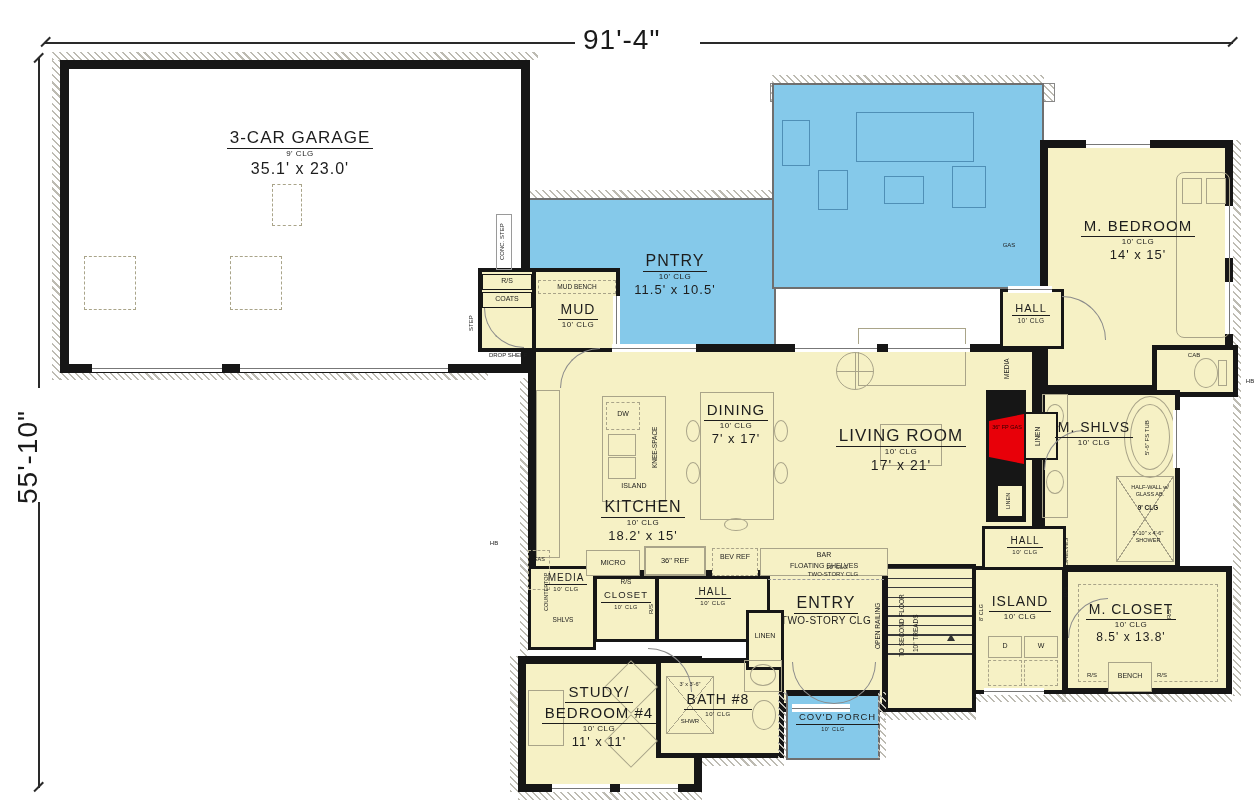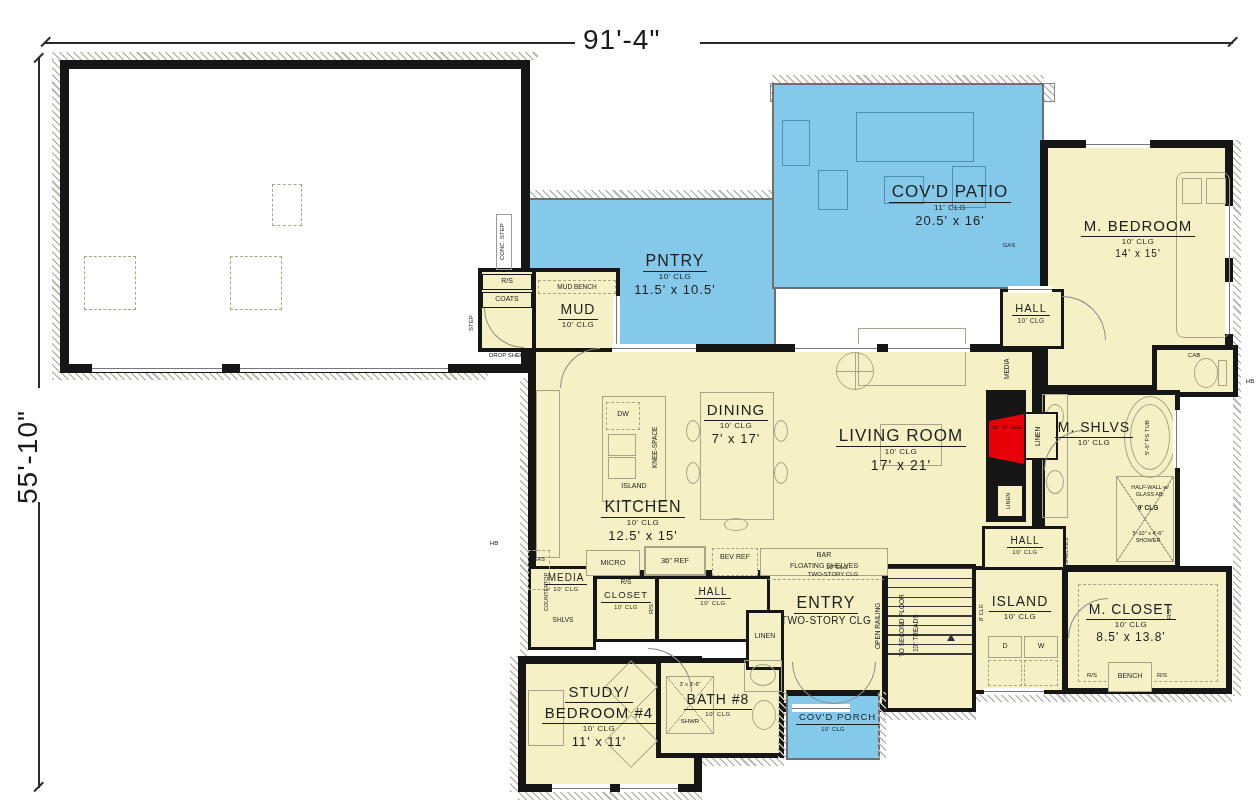--- a/index.html
+++ b/index.html
@@ -191,53 +191,53 @@
   <div class="furn" style="left:612px;top:668px;width:38px;height:38px;transform:rotate(45deg);"></div>
   <div class="furn" style="left:612px;top:722px;width:38px;height:38px;transform:rotate(45deg);"></div>
 
   <div class="xbox" style="left:666px;top:676px;width:48px;height:58px;"></div>
   <div class="furn" style="left:744px;top:660px;width:38px;height:32px;"></div>
   <div class="furn ell" style="left:750px;top:664px;width:26px;height:22px;"></div>
   <div class="furn ell" style="left:752px;top:700px;width:24px;height:30px;"></div>
 
   <div style="position:absolute;left:768px;top:579px;width:116px;border-top:1px dashed #999;z-index:6;"></div>
 
-  <div class="lbl" style="left:855px;top:182px;width:190px;font-size:17px;">
-    <span class="name">COV'D PATIO</span>
-    <span class="clg">11' CLG</span>
-    <span class="dims" style="font-size:13px;">20.5' x 16'</span>
+  <div class="lbl" style="left:205px;top:128px;width:190px;font-size:17px;">
+    <span class="name">3-CAR GARAGE</span>
+    <span class="clg">9' CLG</span>
+    <span class="dims" style="font-size:16px;">35.1' x 23.0'</span>
   </div>
   <div class="lbl" style="left:608px;top:252px;width:134px;font-size:16px;">
     <span class="name">PNTRY</span>
     <span class="clg">10' CLG</span>
     <span class="dims" style="font-size:13px;">11.5' x 10.5'</span>
   </div>
   <div class="lbl" style="left:1068px;top:218px;width:140px;font-size:15px;">
     <span class="name">M. BEDROOM</span>
     <span class="clg">10' CLG</span>
-    <span class="dims" style="font-size:10px;">14' x 15'</span>
+    <span class="dims" style="font-size:13px;">14' x 15'</span>
   </div>
   <div class="lbl" style="left:542px;top:302px;width:72px;font-size:14px;">
     <span class="name">MUD</span>
     <span class="clg">10' CLG</span>
   </div>
   <div class="lbl" style="left:686px;top:402px;width:100px;font-size:15px;z-index:31;">
     <span class="name">DINING</span>
     <span class="clg">10' CLG</span>
     <span class="dims" style="font-size:13px;">7' x 17'</span>
   </div>
   <div class="lbl" style="left:826px;top:426px;width:150px;font-size:17px;">
     <span class="name">LIVING ROOM</span>
     <span class="clg">10' CLG</span>
     <span class="dims" style="font-size:14px;">17' x 21'</span>
   </div>
   <div class="lbl" style="left:578px;top:498px;width:130px;font-size:16px;">
     <span class="name">KITCHEN</span>
     <span class="clg">10' CLG</span>
-    <span class="dims" style="font-size:13px;">12.5' x 15'</span>
+    <span class="dims" style="font-size:13px;">18.2' x 15'</span>
   </div>
   <div class="lbl" style="left:1052px;top:420px;width:84px;font-size:14px;">
     <span class="name">M. SHLVS</span>
     <span class="clg">10' CLG</span>
   </div>
   <div class="lbl" style="left:1002px;top:302px;width:58px;font-size:11px;">
     <span class="name">HALL</span>
     <span class="clg" style="font-size:6.5px;">10' CLG</span>
   </div>
   <div class="lbl" style="left:1000px;top:535px;width:50px;font-size:10px;">

